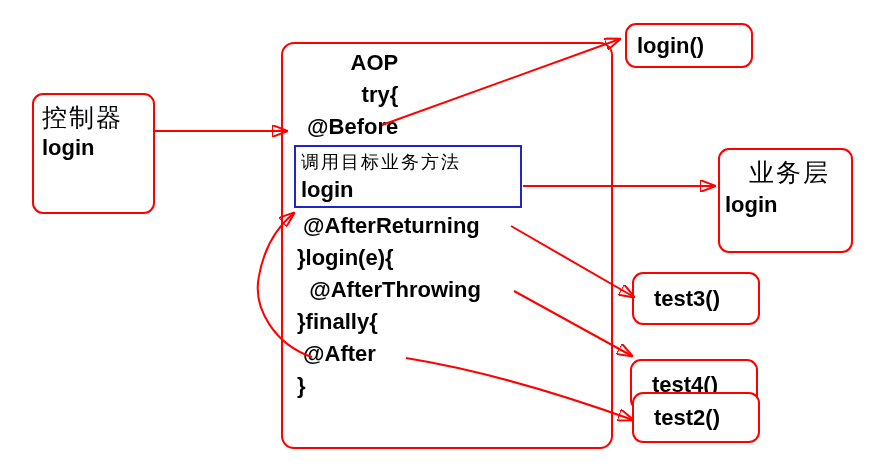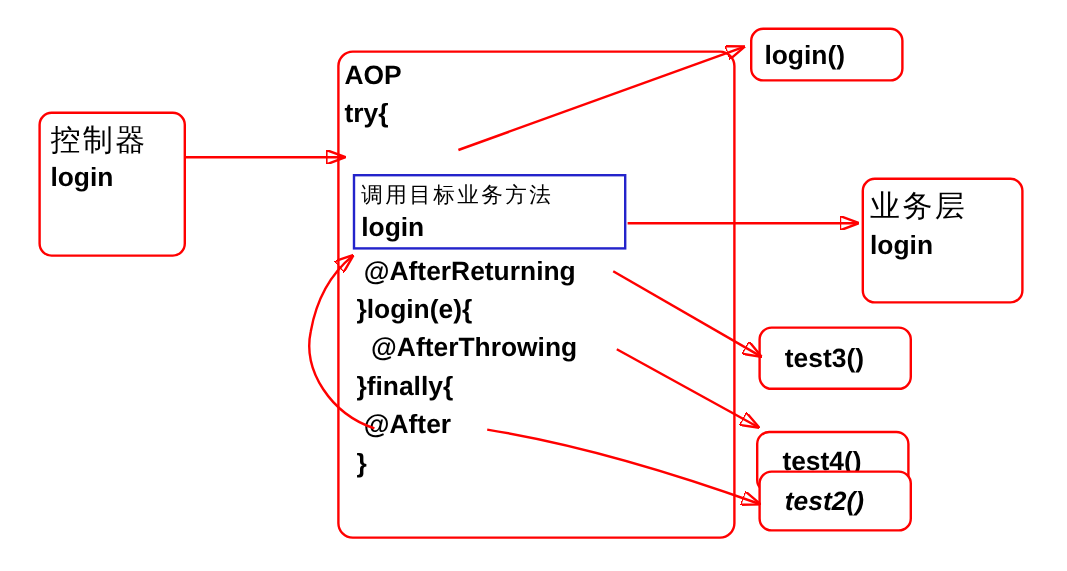--- a/index.html
+++ b/index.html
@@ -13,57 +13,58 @@
   }
   .cn{font-family:"Liberation Serif","DejaVu Serif",serif;font-weight:400;font-size:25px;letter-spacing:2px;}
   .code{font-weight:700;font-size:22px;line-height:32px;white-space:pre;}
   .method{font-weight:700;font-size:22px;}
   
   #controller-box{left:32px;top:93px;width:123px;height:121px;padding:8px 0 0 8px;}
   #controller-box .cn{line-height:30px;display:block;}
   #controller-box .method{line-height:30px;display:block;}
   
   #aop-box{left:281px;top:42px;width:332px;height:407px;border-radius:13px;}
-  #aop-lines-top{position:absolute;left:4px;top:3px;}
+  #aop-lines-top{position:absolute;left:18px;top:3px;text-align:right;}
   #aop-lines-bottom{position:absolute;left:14px;top:166px;}
   
   #target-call-box{
     position:absolute;left:11px;top:101px;width:228px;height:63px;box-sizing:border-box;
     border:2px solid #2323cb;background:#ffffff;padding:1px 0 0 5px;
   }
   #target-call-box .cn{display:block;line-height:28px;font-size:18px;}
   #target-call-box .method{display:block;line-height:28px;font-size:22px;}
   
   .testbox{display:flex;align-items:center;padding-left:20px;}
   .testbox .method{font-size:22px;}
   #test-box {left:625px;top:23px;width:128px;height:45px;padding-left:10px;}
   #service-box{left:718px;top:148px;width:135px;height:105px;display:block;padding:6px 0 0 5px;}
-  #service-box .cn{display:block;line-height:34px;}
+  #service-box .cn{display:block;line-height:34px;margin-left:24px;}
   #service-box .method{display:block;line-height:30px;}
   #test3-box{left:632px;top:272px;width:128px;height:53px;}
   #test4-box{left:630px;top:335px;width:128px;height:52px;margin-top:24px;}
-  #test2-box{left:632px;top:392px;width:128px;height:51px;font-style:italic;}
+  #test2-box{left:632px;top:392px;width:128px;height:51px;}
   
   #arrow-layer{position:absolute;left:0;top:0;width:889px;height:476px;pointer-events:none;}
   #arrow-layer path{stroke:#ff0000;stroke-width:2;fill:none;}
 </style>
 </head>
 <body>
 
 <div id="stage">
 
   <div class="rbox" id="controller-box">
     <span class="cn">控制器</span>
     <span class="method">login</span>
   </div>
 
   <div class="rbox" id="aop-box">
     <div id="aop-lines-top">
       <div class="code">AOP</div>
       <div class="code">try{</div>
+      <div class="code"> @Before</div>
     </div>
     <div id="target-call-box">
       <span class="cn">调用目标业务方法</span>
       <span class="method">login</span>
     </div>
     <div id="aop-lines-bottom">
       <div class="code"> @AfterReturning</div>
       <div class="code">}login(e){</div>
       <div class="code">  @AfterThrowing</div>
       <div class="code">}finally{</div>

